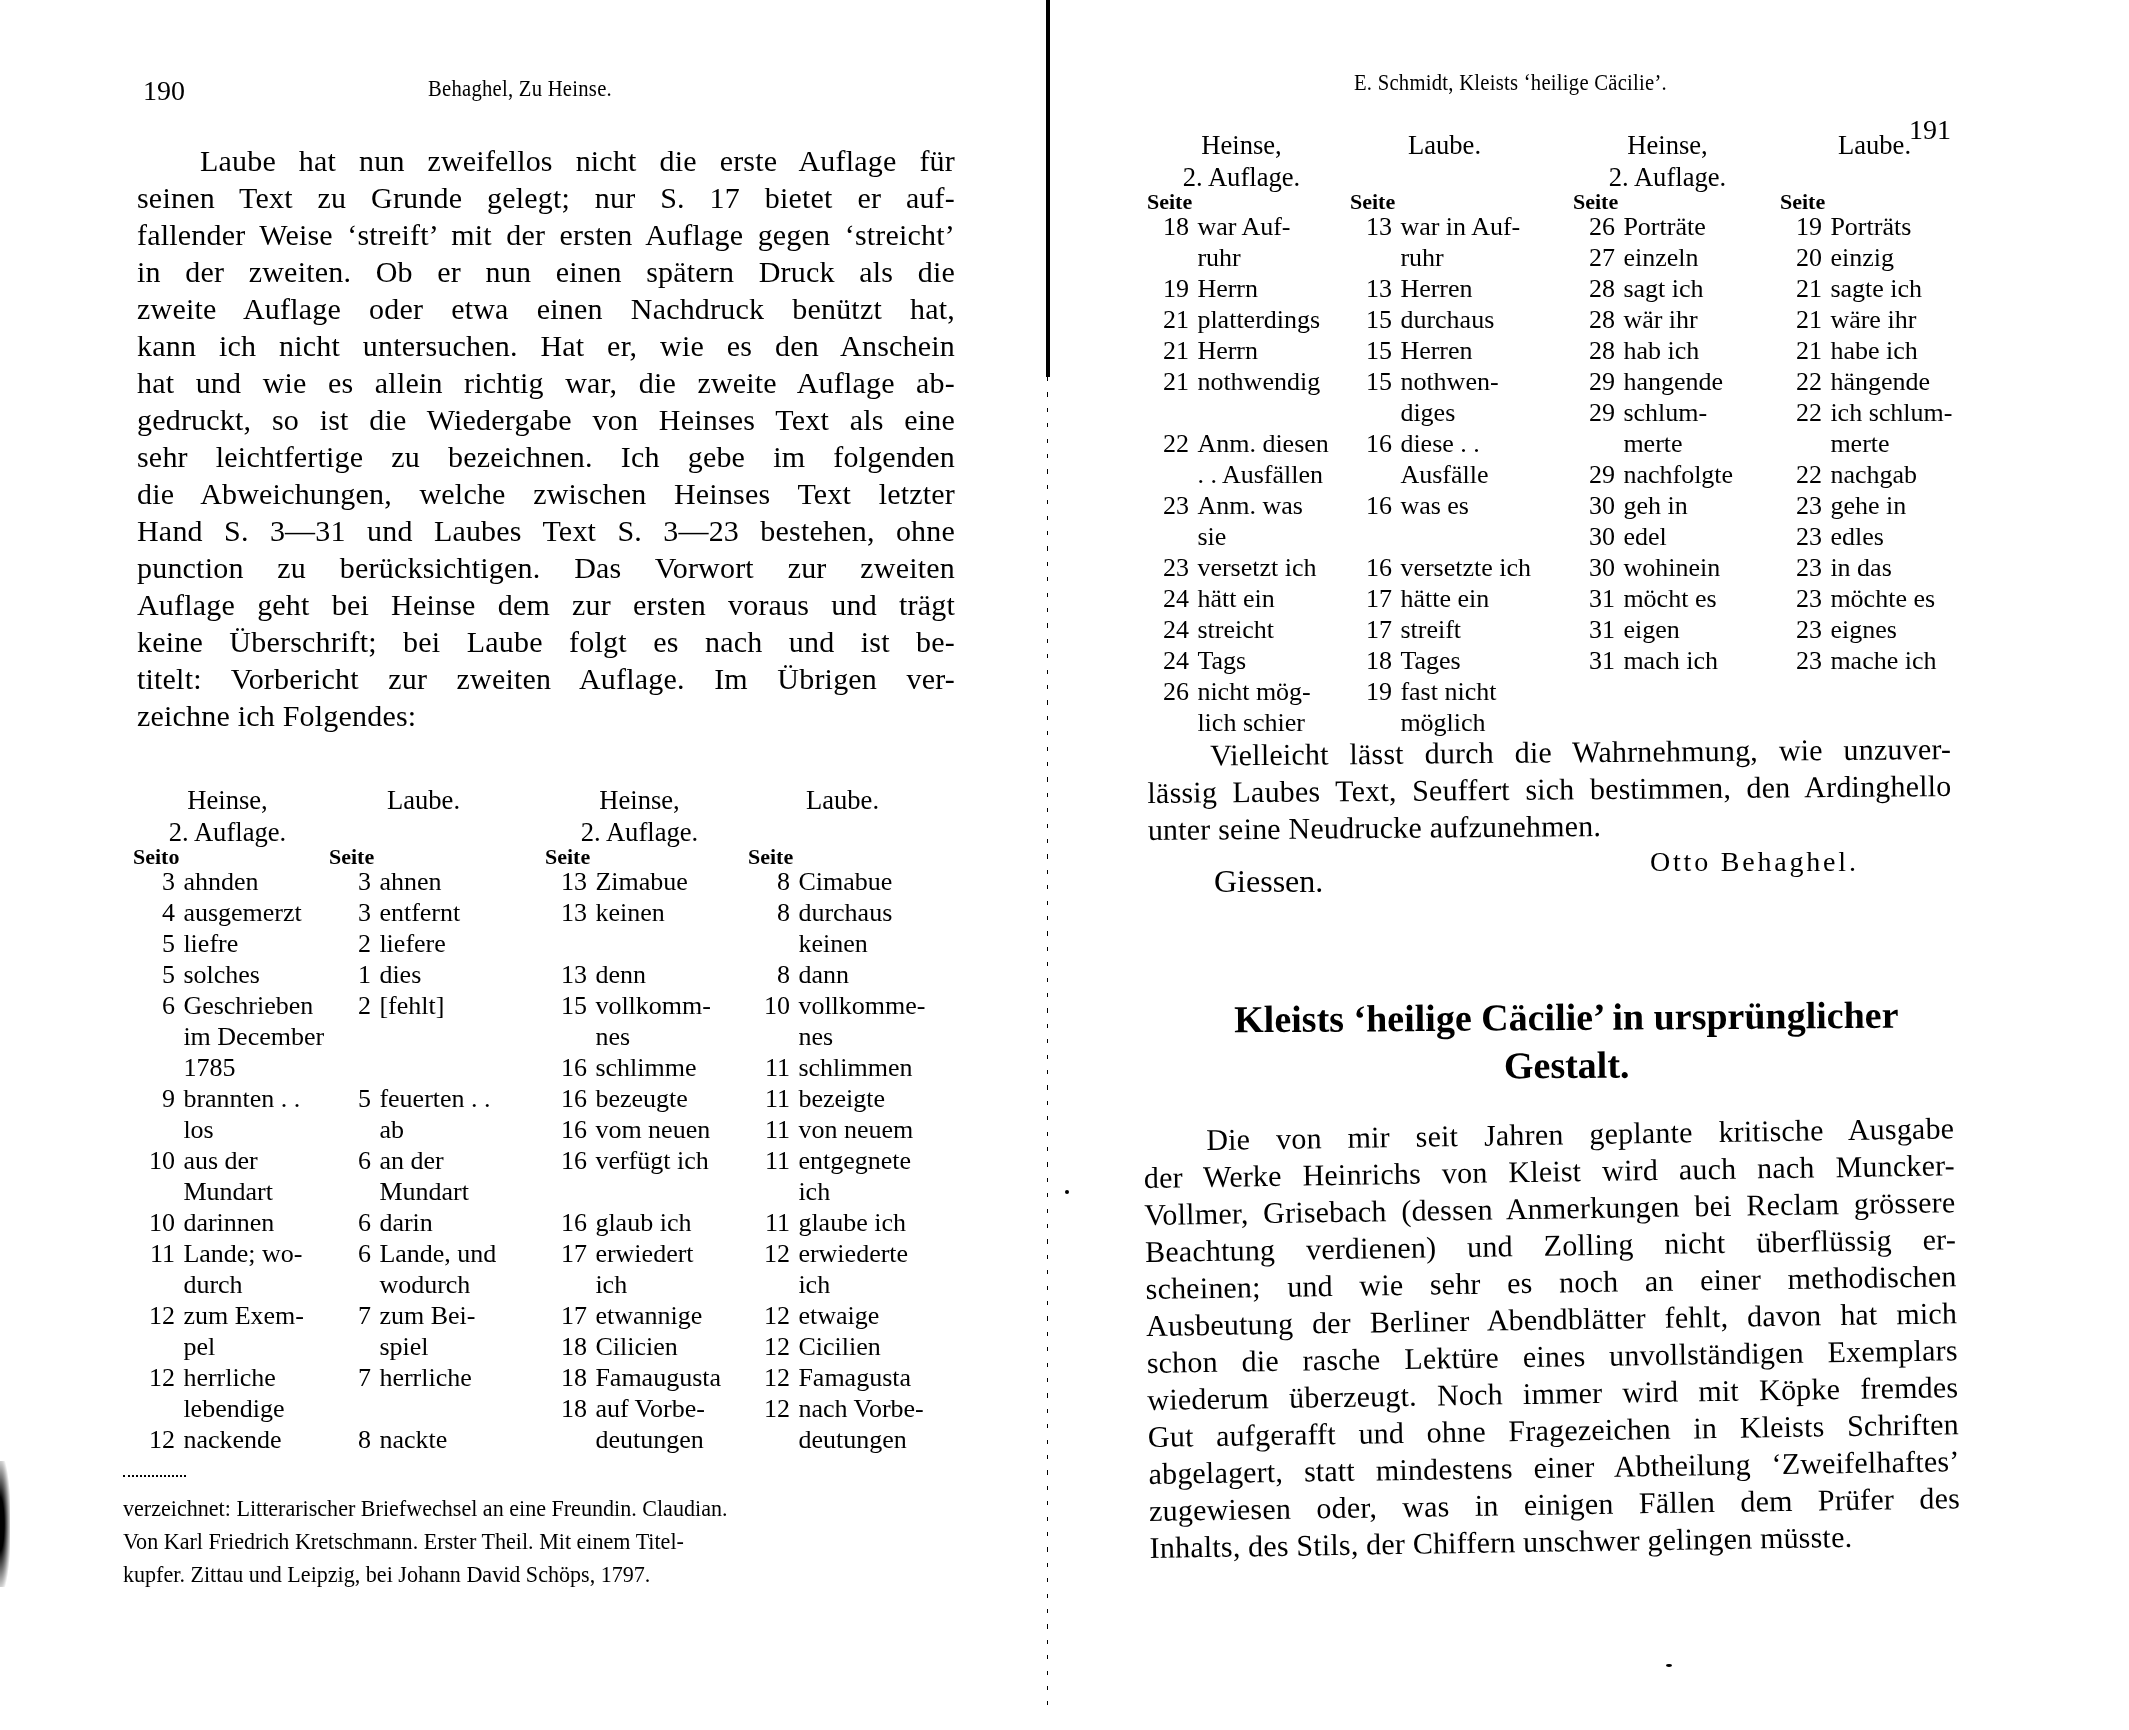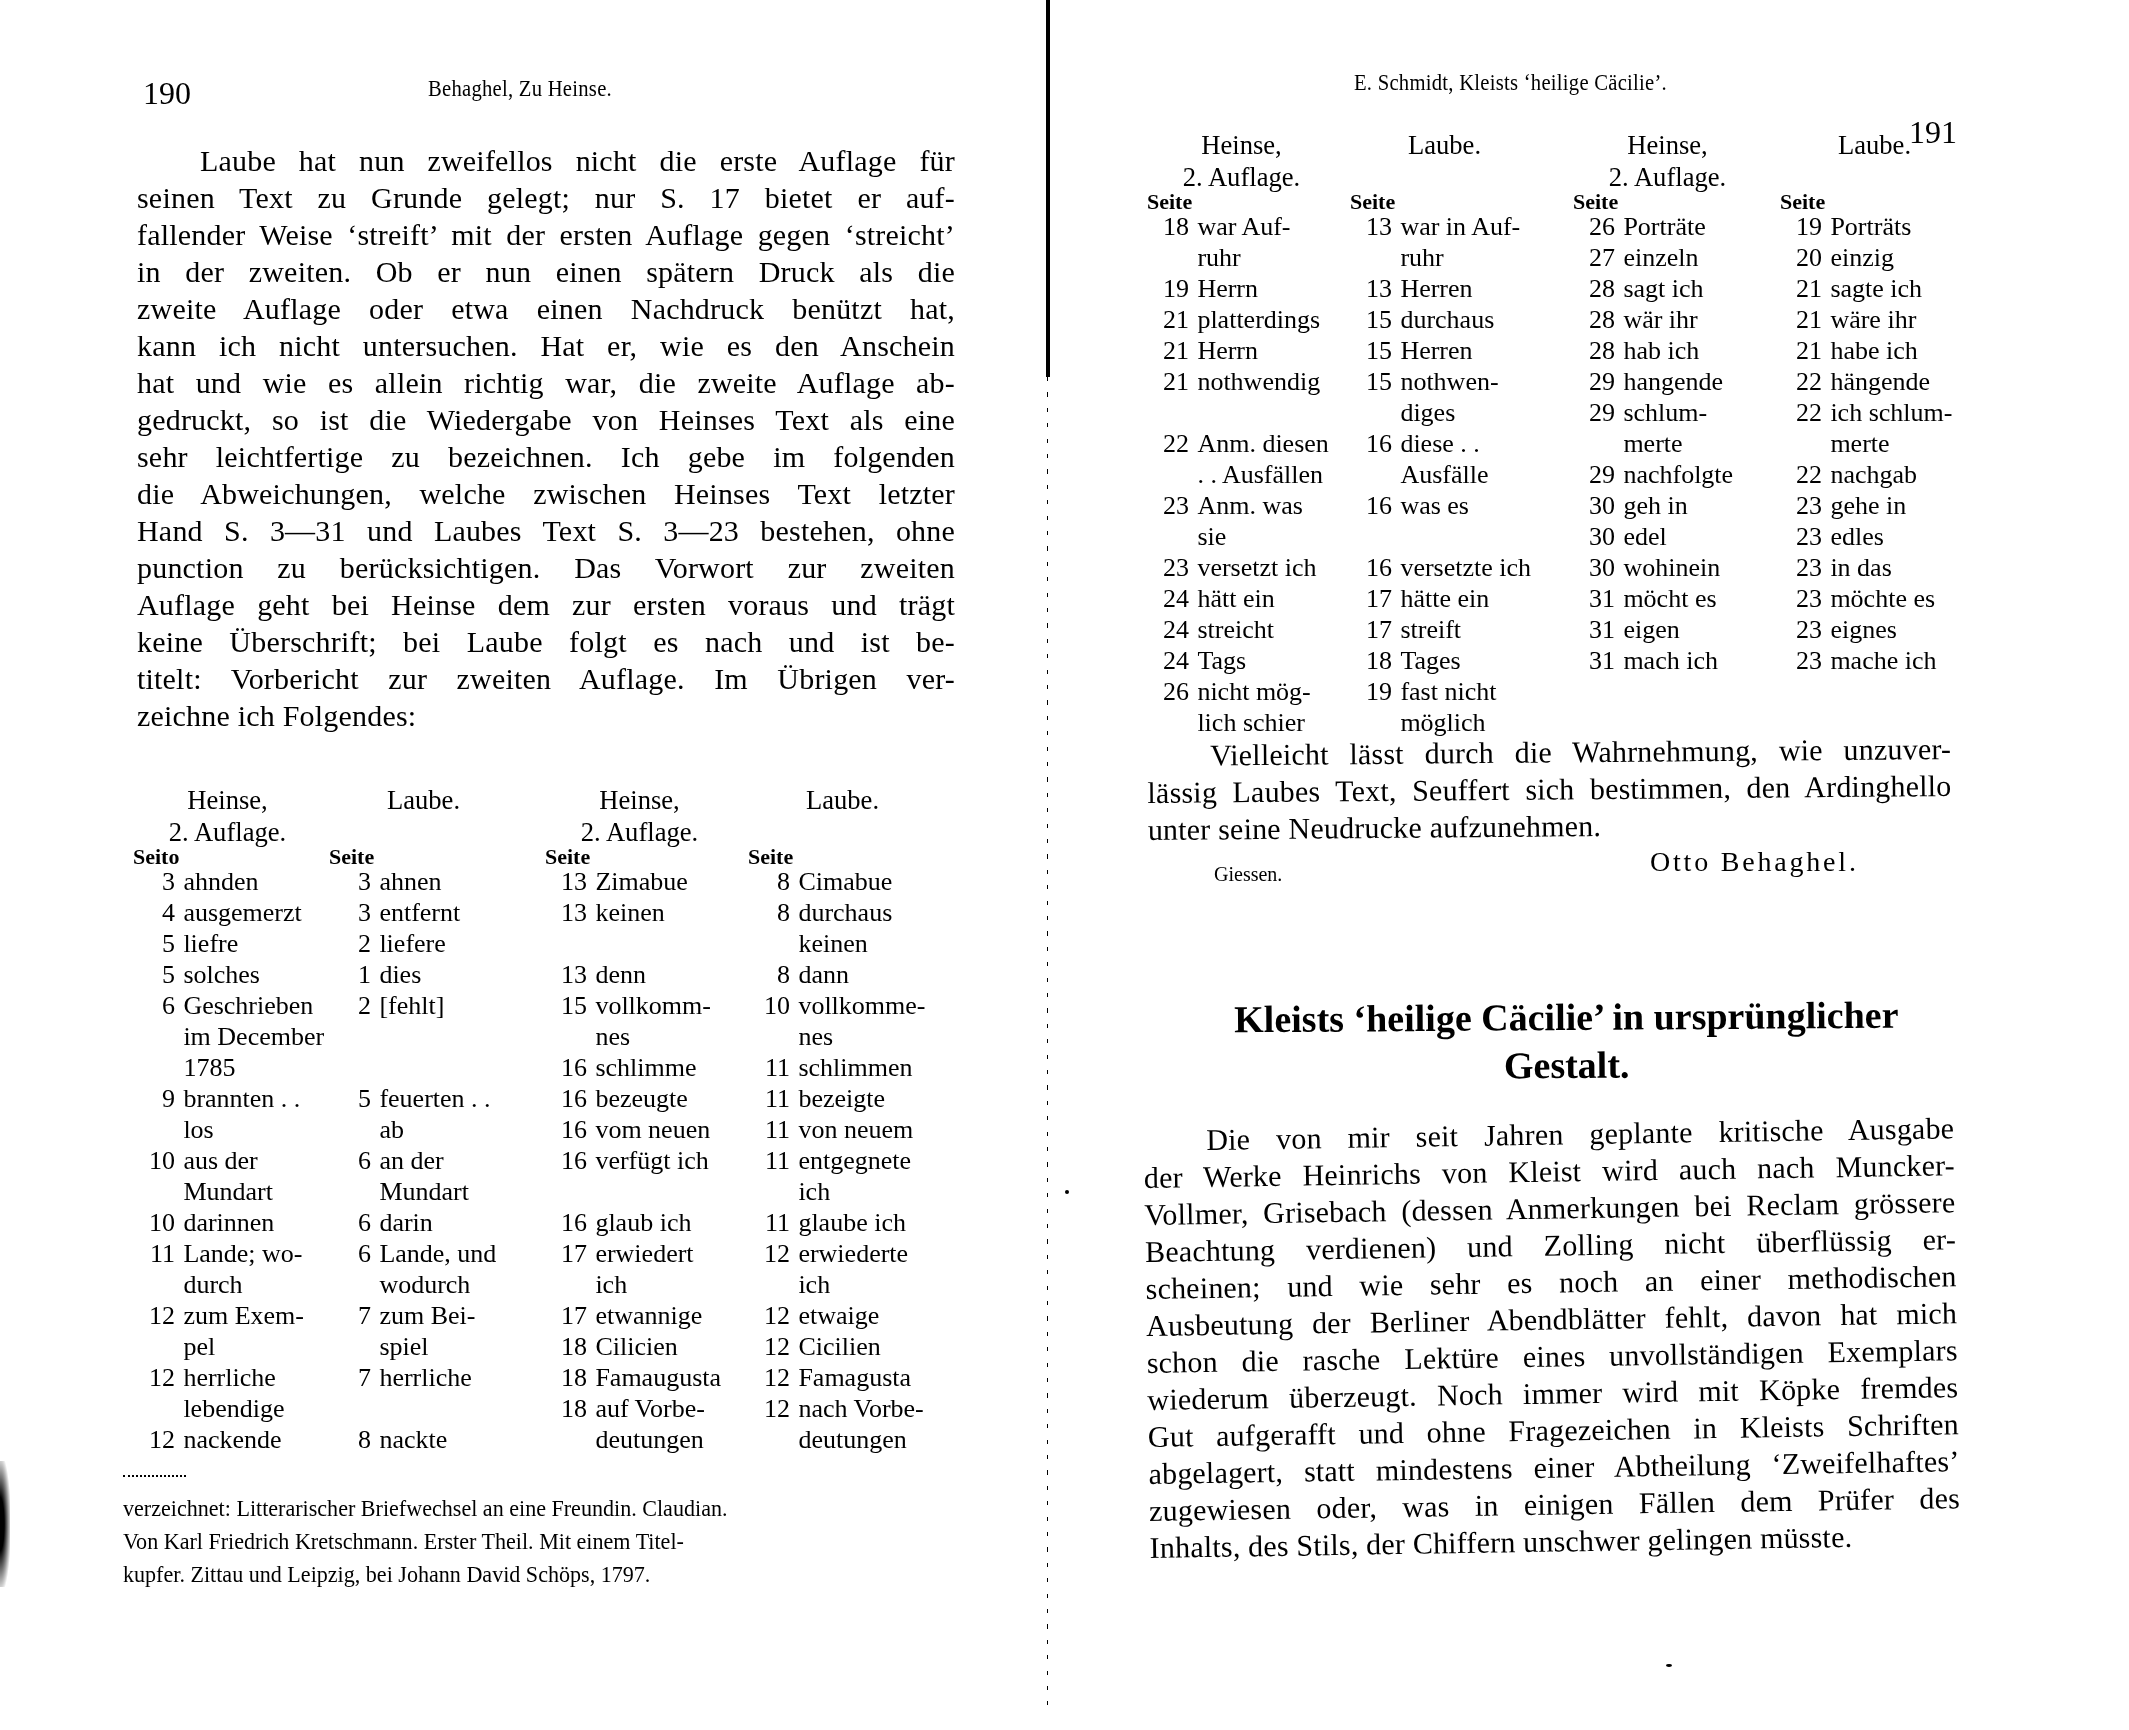--- a/index.html
+++ b/index.html
@@ -22,21 +22,21 @@
   .edge-smudge {
     position: absolute; left: 0; top: 1461px; width: 9.8px; height: 126px;
     background: radial-gradient(ellipse at left, #000 30%, rgba(0,0,0,0.4) 60%, transparent 80%);
   }
   .stray-dot { position: absolute; width: 4.2px; height: 4.2px; background: #000; border-radius: 50%; }
 
   .running-head {
     position: absolute; top: 75px; font-size: 24px; letter-spacing: 0.3px;
     transform: scaleX(0.86); transform-origin: left top;
   }
-  .page-num { position: absolute; top: 75px; font-size: 32px; }
+  .page-num { position: absolute; top: 75px; font-size: 28px; }
 
   
   .para {
     position: absolute; font-size: 30px; line-height: 37px; text-align: justify;
     text-align-last: left; letter-spacing: 0.2px;
   }
   .para .line { display: block; white-space: nowrap; text-align-last: justify; text-align: justify; }
   .para .line.last { text-align-last: left; }
 
   
@@ -53,21 +53,21 @@
     transform: scaleX(0.92); transform-origin: left top;
   }
   .fn-rule { position: absolute; left: 123px; top: 1475px; width: 63px; height: 0;
     border-top: 2.1px dotted #000; }
 
   .article-title {
     position: absolute; font-weight: bold; font-size: 38px; line-height: 48px;
     text-align: center; transform: rotate(-0.4deg);
   }
   .signature { position: absolute; font-size: 28px; letter-spacing: 2.8px; }
-  .place { position: absolute; font-size: 20px; }
+  .place { position: absolute; font-size: 32px; }
 </style>
 </head>
 <body>
 
 <div class="gutter-line"></div>
 <div class="gutter-dots"></div>
 <div class="edge-smudge"></div>
 <div class="stray-dot" style="left:1065px; top:1190px;"></div>
 <div class="stray-dot" style="left:1666px; top:1664px; width:5.6px; height:2.8px;"></div>
 

